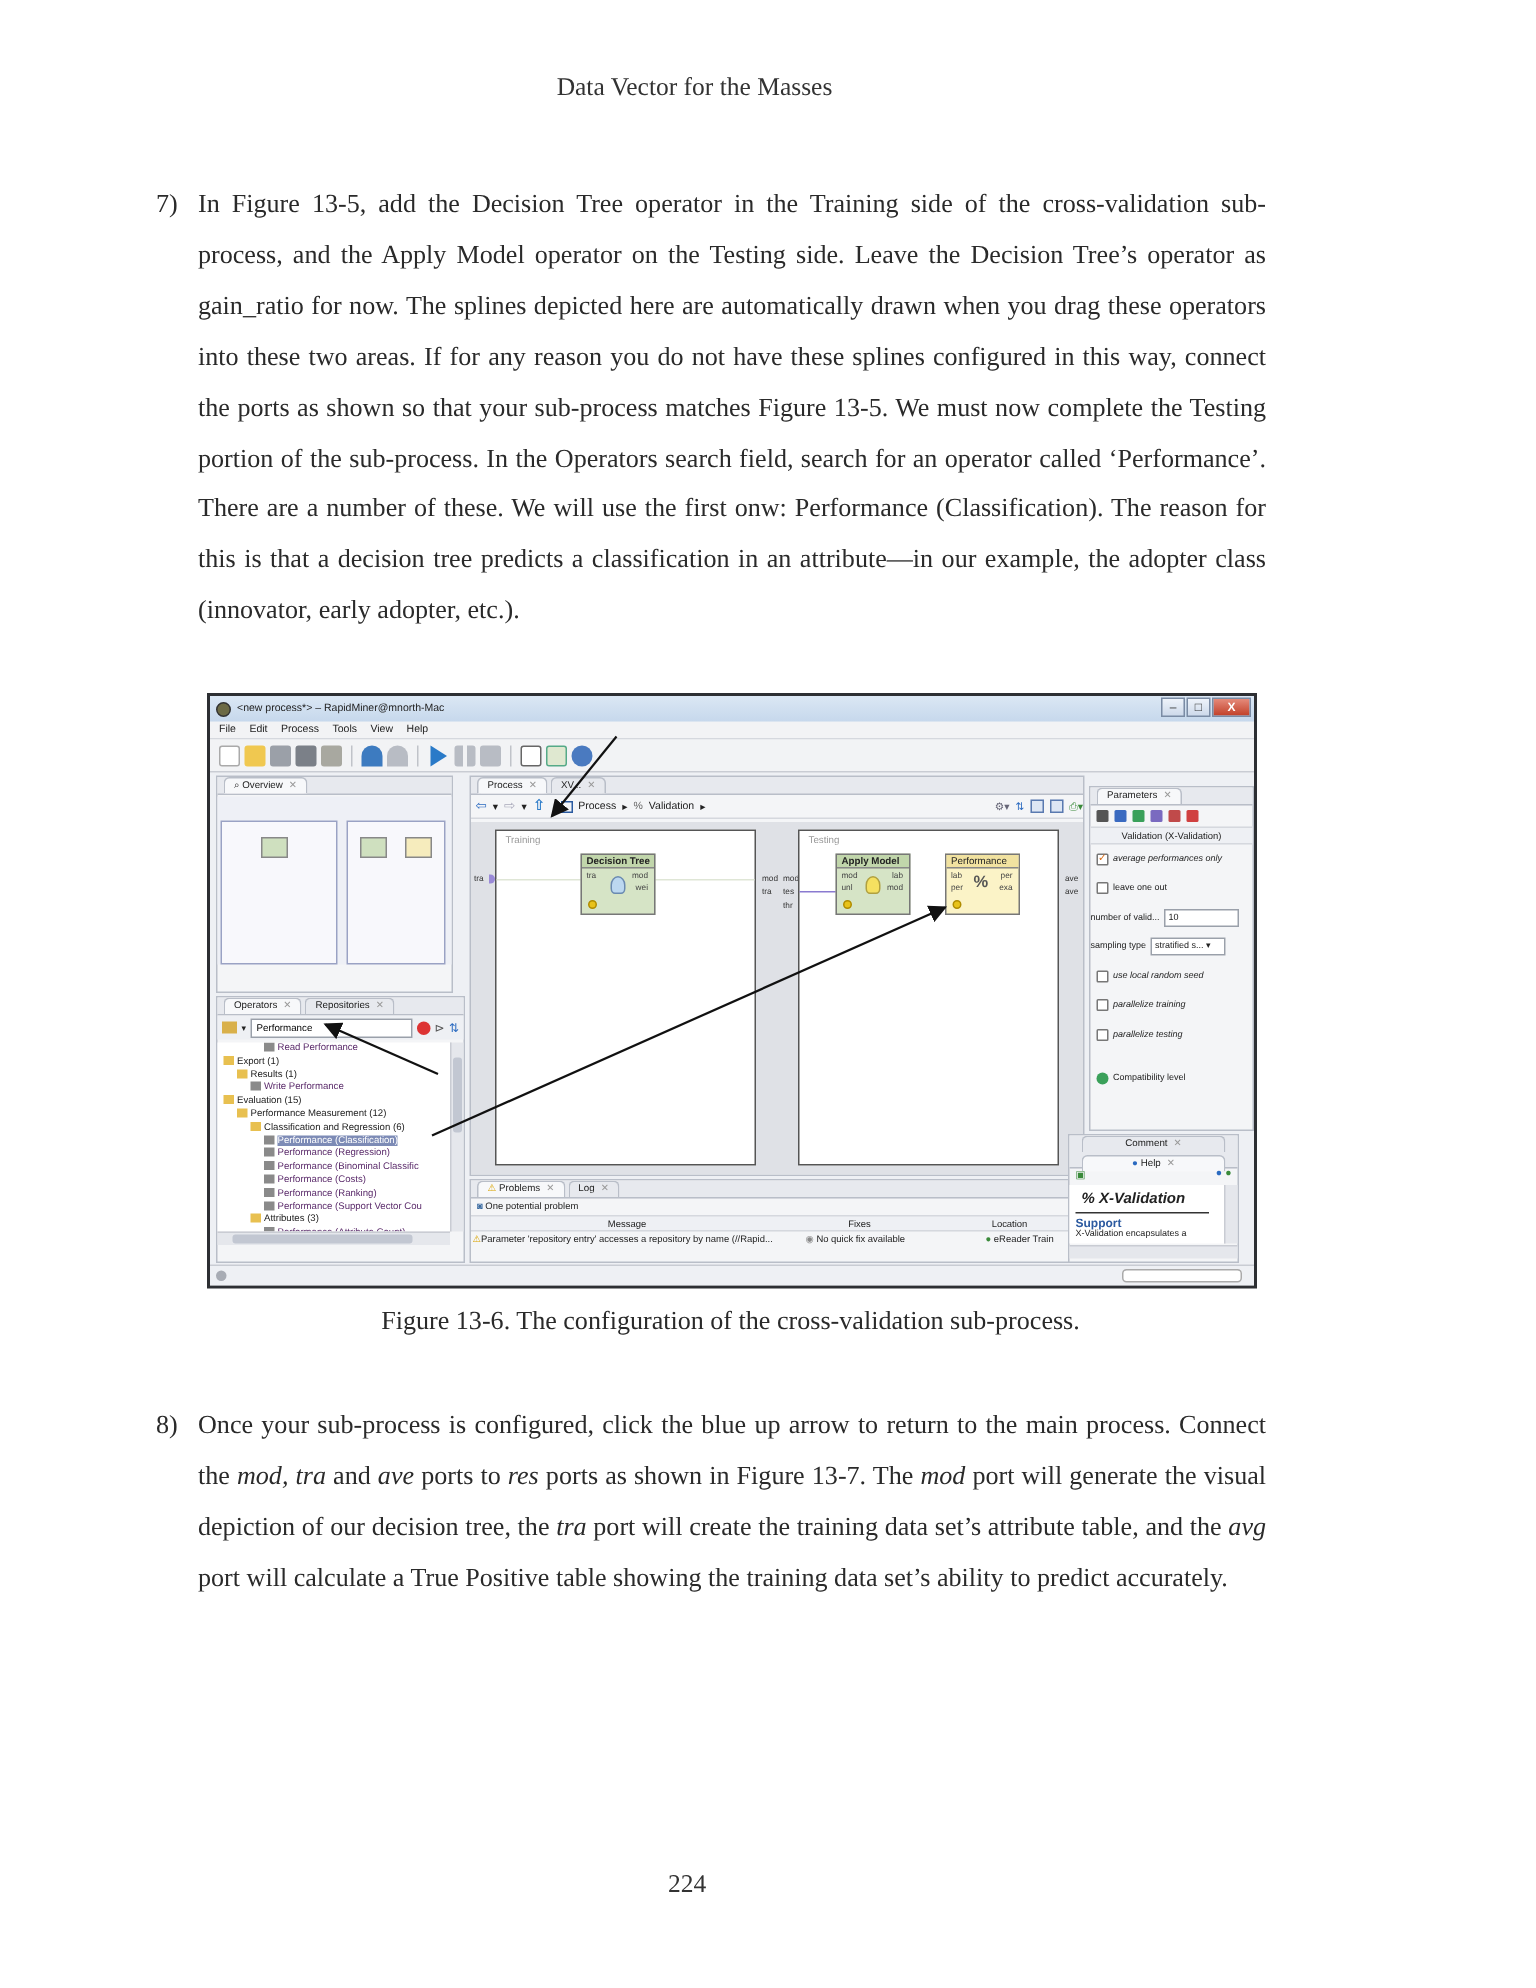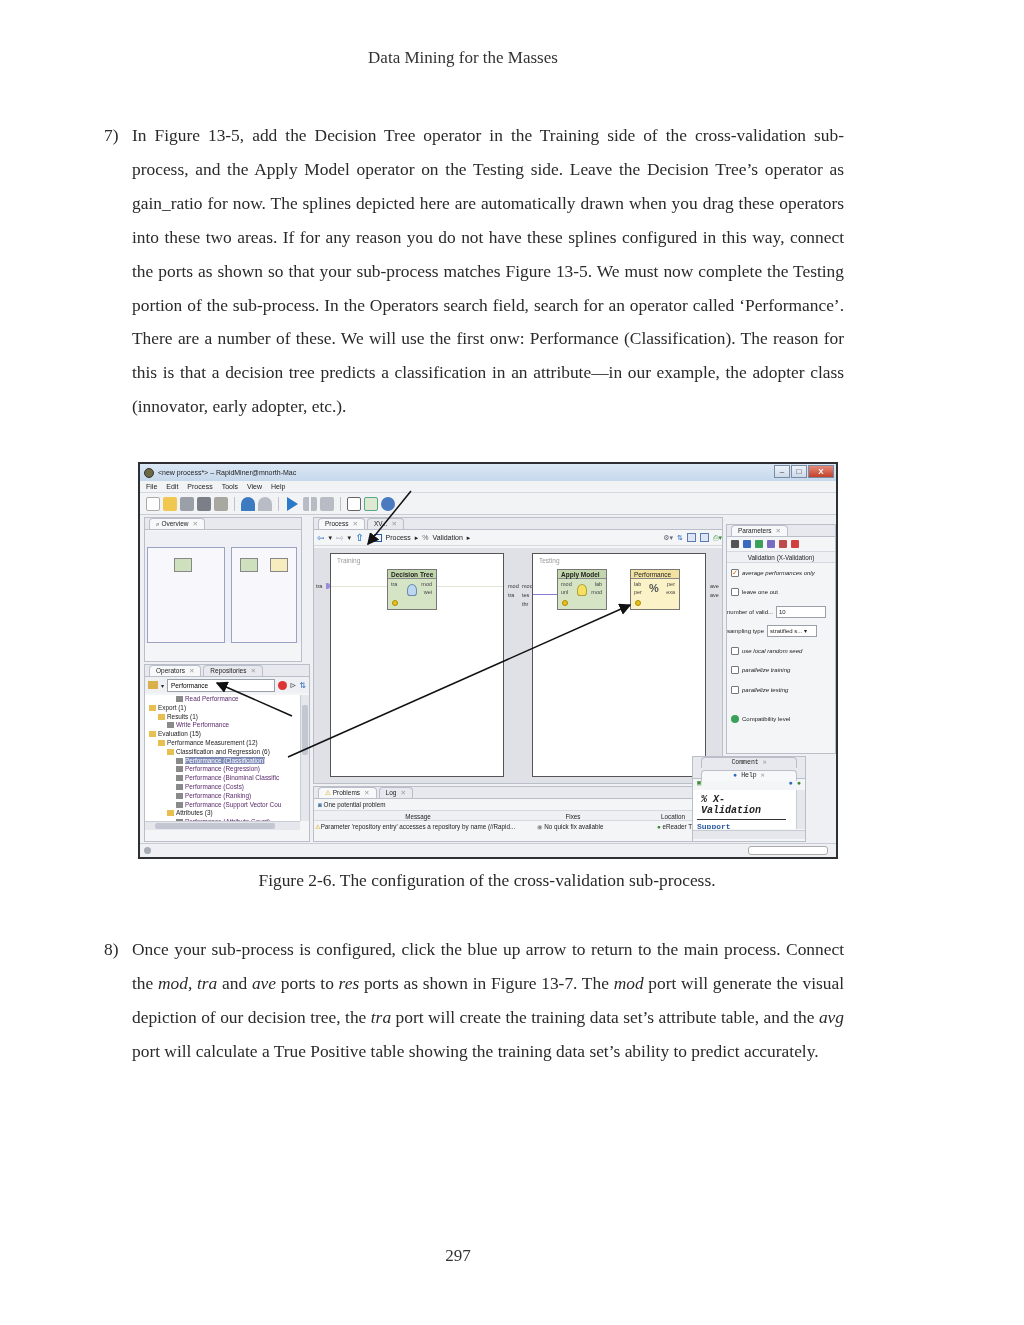--- a/index.html
+++ b/index.html
@@ -82,32 +82,32 @@
   #parameters { left: 586px; top: 60px; width: 110px; height: 230px; }
   .param-icons { height: 14px; display: flex; align-items: center; gap: 4px; padding-left: 4px; }
   .param-icons span { width: 8px; height: 8px; display: inline-block; border-radius: 1px; }
   .param-header { height: 12px; background: #eef0f4; border-top: 1px solid #d5d8de; border-bottom: 1px solid #d5d8de; text-align: center; font-size: 6.3px; line-height: 11px; }
   .param-row { height: 19.5px; display: flex; align-items: center; padding-left: 4px; font-size: 6px; color: #222; white-space: nowrap; }
   .cb { width: 8px; height: 8px; border: 1px solid #777; background: #fff; margin-right: 3px; border-radius: 1px; font-size: 7px; line-height: 6px; color: #d86a14; text-align: center; }
   .param-input { width: 50px; height: 12px; border: 1px solid #9aa0aa; background: #fff; margin-left: 3px; font-size: 6px; line-height: 10px; padding-left: 2px; }
   .italic { font-style: italic; }
 
   
-  #help { left: 552px; top: 292px; width: 114px; height: 86px; font-family: Liberation Mono, monospace; }
+  #help { left: 572px; top: 292px; width: 114px; height: 86px; }
   .help-title { font-size: 10px; font-weight: bold; font-style: italic; padding: 4px 4px 3px; border-bottom: 1px solid #333; margin: 0 10px 2px 4px; }
   .synopsis { font-size: 8px; color: #2c5aa0; font-weight: bold; padding-left: 4px; }
   .help-text { font-size: 6px; padding-left: 4px; }
 
   .statusbar { position: absolute; left: 0; right: 0; bottom: 0; height: 14px; background: #eef0f4; border-top: 1px solid #c9ccd3; }
   svg.arrows { position: absolute; left: 0; top: 0; pointer-events: none; }
 </style>
 </head>
 <body>
 
-<div class="page-header">Data Mining for the Masses</div>
+<div class="page-header">Data Vector for the Masses</div>
 
 <div id="para7" class="para">
   <span class="num">7)</span>
   <div class="body">In Figure 13-5, add the Decision Tree operator in the Training side of the cross-validation sub-process, and the Apply Model operator on the Testing side.  Leave the Decision Tree’s operator as gain_ratio for now.  The splines depicted here are automatically drawn when you drag these operators into these two areas.  If for any reason you do not have these splines configured in this way, connect the ports as shown so that your sub-process matches Figure 13-5.  We must now complete the Testing portion of the sub-process.  In the Operators search field, search for an operator called ‘Performance’.  There are a number of these.  We will use the first onw: Performance (Classification).  The reason for this is that a decision tree predicts a classification in an attribute—in our example, the adopter class (innovator, early adopter, etc.).</div>
 </div>
 
 <div class="figure">
   <div class="win">
     <div class="titlebar">
       <span class="app-icon"></span>
@@ -366,20 +366,20 @@
           <path d="M0,0 L8,4 L0,8 z" fill="#111"></path>
         </marker>
       </defs>
       <line x1="271" y1="27" x2="228" y2="80" stroke="#111" stroke-width="1.5" marker-end="url(#ah)"></line>
       <line x1="152" y1="252" x2="77" y2="219" stroke="#111" stroke-width="1.5" marker-end="url(#ah)"></line>
       <line x1="148" y1="293" x2="490" y2="141" stroke="#111" stroke-width="1.5" marker-end="url(#ah)"></line>
     </svg>
   </div>
 </div>
 
-<div class="caption">Figure 2-6.  The configuration of the cross-validation sub-process.</div>
+<div class="caption">Figure 13-6.  The configuration of the cross-validation sub-process.</div>
 
 <div id="para8" class="para">
   <span class="num">8)</span>
   <div class="body"><span>Once your sub-process is configured, click the blue up arrow to return to the main process.  Connect the </span><i>mod, tra</i><span> and </span><i>ave</i><span> ports to </span><i>res</i><span> ports as shown in Figure 13-7.  The </span><i>mod</i><span> port will generate the visual depiction of our decision tree, the </span><i>tra</i><span> port will create the training data set’s attribute table, and the </span><i>avg</i><span> port will calculate a True Positive table showing the training data set’s ability to predict accurately.</span></div>
 </div>
 
-<div class="page-number">297</div>
+<div class="page-number">224</div>
 
 </body></html>

